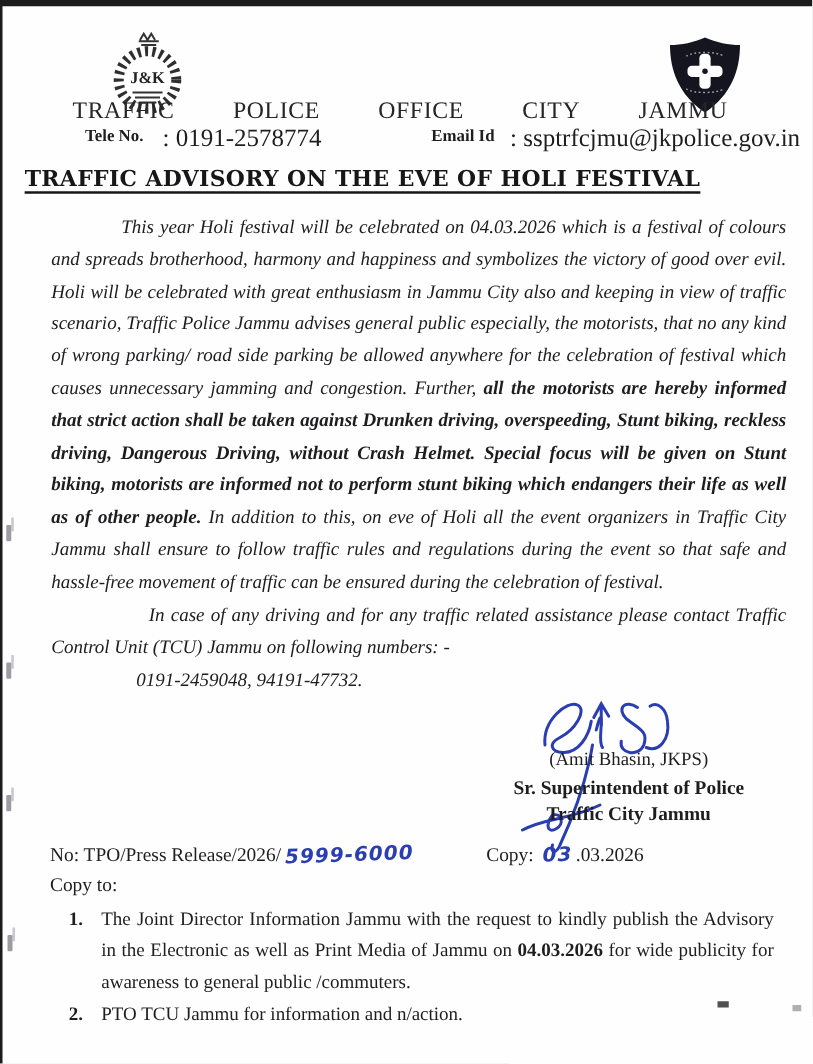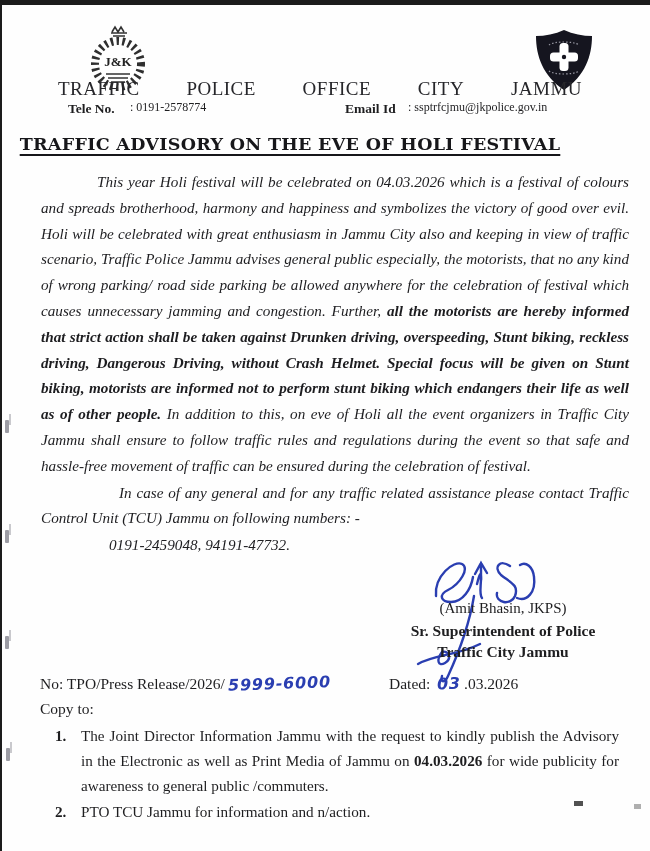--- a/index.html
+++ b/index.html
@@ -9,21 +9,21 @@
     box-sizing:border-box;
   }
   .top-bar{position:absolute;left:0;top:0;width:650px;height:5px;background:#1c1c1c;}
   .left-line{position:absolute;left:0;top:0;width:2px;height:851px;background:#1c1c1c;}
 
   
   .emblem-left{position:absolute;left:78px;top:24px;width:80px;height:76px;}
   .emblem-right{position:absolute;left:533px;top:28px;width:62px;height:64px;}
   .org-row{position:absolute;left:58px;top:78px;width:524px;display:flex;
     justify-content:space-between;font-size:19px;letter-spacing:0.5px;color:#26262a;}
-  .hdr-abs{position:absolute;font-size:12px;white-space:nowrap;}
+  .hdr-abs{position:absolute;font-size:20px;white-space:nowrap;}
   .hdr-bold{font-weight:bold;font-size:13.5px;}
 
   
   .title{position:absolute;left:0;top:134px;width:580px;text-align:center;
     font-family:"DejaVu Serif",serif;font-weight:bold;font-size:17.5px;
     letter-spacing:0.3px;color:#17171a;
     text-decoration:underline;text-decoration-thickness:2px;text-underline-offset:4px;}
 
   
   .body-text{position:absolute;left:40px;top:168px;width:590px;
@@ -99,21 +99,21 @@
 
   <span class="hdr-abs hdr-bold" style="left:68px;top:101px;">Tele No.</span>
   <span class="hdr-abs" style="left:130px;top:100px;">: 0191-2578774</span>
   <span class="hdr-abs hdr-bold" style="left:345px;top:101px;">Email Id</span>
   <span class="hdr-abs" style="left:408px;top:100px;">: ssptrfcjmu@jkpolice.gov.in</span>
 
   <div class="title">TRAFFIC ADVISORY ON THE EVE OF HOLI FESTIVAL</div>
 
   <div class="body-text">
     <p class="p1"><span>This year Holi festival will be celebrated on 04.03.2026 which is a festival of colours and spreads brotherhood, harmony and happiness and symbolizes the victory of good over evil. Holi will be celebrated with great enthusiasm in Jammu City also and keeping in view of traffic scenario, Traffic Police Jammu advises general public especially, the motorists, that no any kind of wrong parking/ road side parking be allowed anywhere for the celebration of festival which causes unnecessary jamming and congestion. Further, </span><span class="bold-run">all the motorists are hereby informed that strict action shall be taken against Drunken driving, overspeeding, Stunt biking, reckless driving, Dangerous Driving, without Crash Helmet. Special focus will be given on Stunt biking, motorists are informed not to perform stunt biking which endangers their life as well as of other people.</span><span> In addition to this, on eve of Holi all the event organizers in Traffic City Jammu shall ensure to follow traffic rules and regulations during the event so that safe and hassle-free movement of traffic can be ensured during the celebration of festival.</span></p>
-    <p class="p2">In case of any general and for any traffic related assistance please contact Traffic Control Unit (TCU) Jammu on following numbers: -</p>
+    <p class="p2">In case of any driving and for any traffic related assistance please contact Traffic Control Unit (TCU) Jammu on following numbers: -</p>
     <p class="phones">0191-2459048, 94191-47732.</p>
   </div>
 
   <div class="sig-main">
     <svg viewBox="0 0 116 54" width="116" height="54" fill="none" stroke="#2a3eb1" stroke-width="2.4" stroke-linecap="round">
       <path d="M6,40 C4,20 24,4 32,8 C40,12 30,28 18,34 C8,39 11,46 21,46 C33,46 41,33 43,21"></path>
       <path d="M47,28 C49,20 51,14 51,22 C51,30 49,38 52,42"></path>
       <path d="M45,18 L51,7 L57,17 M51,7 L51,24"></path>
       <path d="M80,10 C70,3 63,11 71,19 C81,27 89,29 85,40 C81,50 65,47 67,37"></path>
       <path d="M87,42 C97,46 106,36 104,21 C103,11 96,5 90,9"></path>
@@ -127,21 +127,21 @@
     </svg>
   </div>
 
   <div class="sig-block">
     <div class="sig-name">(Amit Bhasin, JKPS)</div>
     <div class="sig-role">Sr. Superintendent of Police</div>
     <div class="sig-office">Traffic City Jammu</div>
   </div>
 
   <div class="ref-line"><span>No: TPO/Press Release/2026/</span><span class="hand">5999-6000</span></div>
-  <div class="dated-line"><span>Dated:</span> <span class="hand">03</span><span>.03.2026</span></div>
+  <div class="dated-line"><span>Copy:</span> <span class="hand">03</span><span>.03.2026</span></div>
 
   <div class="copy-line">Copy to:</div>
   <div class="copy-list">
     <div class="copy-item">
       <span class="copy-num">1.</span>
       <span class="copy-text"><span>The Joint Director Information Jammu with the request to kindly publish the Advisory in the Electronic as well as Print Media of Jammu on </span><span class="bold-run">04.03.2026</span><span> for wide publicity for awareness to general public /commuters.</span></span>
     </div>
     <div class="copy-item">
       <span class="copy-num">2.</span>
       <span class="copy-text">PTO TCU Jammu for information and n/action.</span>

